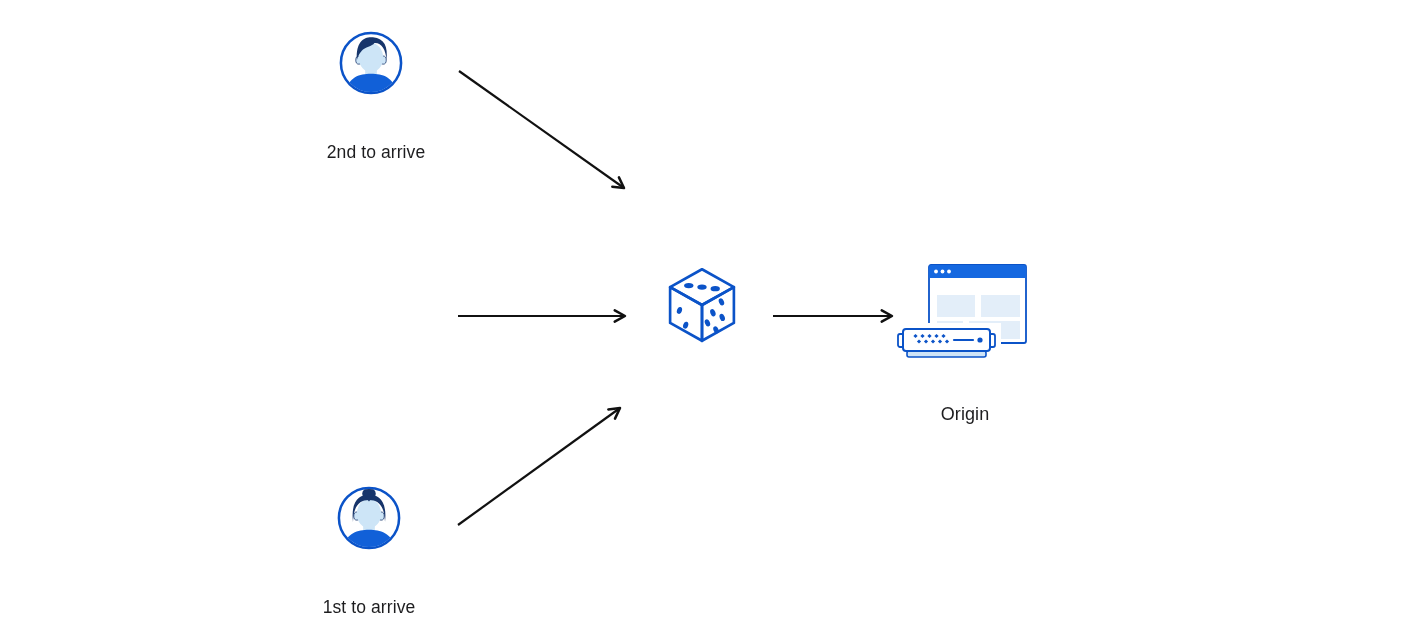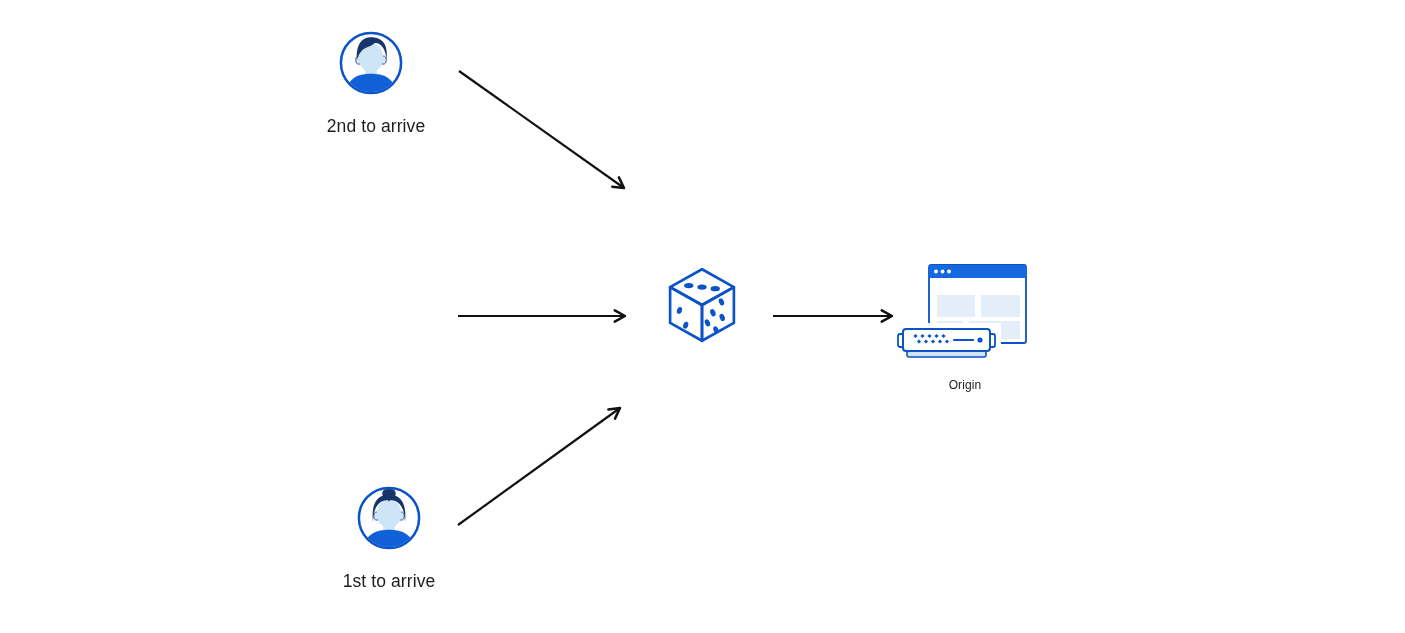--- a/index.html
+++ b/index.html
@@ -24,20 +24,21 @@
   .node {
     position: absolute;
   }
   .node-label {
     position: absolute;
     transform: translateX(-50%);
     white-space: nowrap;
     font-size: 17.5px;
     color: var(--label_text, #1d1d1f);
     letter-spacing: 0.1px;
+    margin-top: 26px;
   }
   svg { display: block; }
 </style>
 </head>
 <body>
 
 <div class="canvas">
 
   <svg class="arrows-layer" width="1405" height="633" viewBox="0 0 1405 633">
     <defs>
@@ -65,21 +66,21 @@
         <rect x="28" y="36" width="12" height="12" fill="var(--light_blue_fill,#cde5f7)"></rect>
         <ellipse cx="34" cy="28.5" rx="12.5" ry="15" fill="var(--light_blue_fill,#cde5f7)"></ellipse>
         <path d="M19.5,31 C18,11 28,6.5 36,7.5 C48,9 51.5,17 50,31 C49,20 45,13 37.5,13.5 C35.5,17 27.5,17.5 24.5,21.5 C21.8,24.5 20.3,27.5 19.5,31 Z" fill="var(--dark_navy,#17356b)"></path>
         <path d="M7,68 C9,49 21,45 34,45 C47,45 59,49 61,68 Z" fill="var(--shirt_blue,#1160d8)"></path>
       </g>
     </svg>
     <div class="node-label" style="left:38px; top:86px;">2nd to arrive</div>
   </div>
 
 
-  <div class="node" style="left:356px; top:485px;">
+  <div class="node" style="left:336px; top:485px;">
     <svg width="66" height="66" viewBox="0 0 68 68">
       <defs>
           <clipPath id="clipC">
             <circle cx="34" cy="34" r="30"></circle>
           </clipPath>
         </defs>
       <circle cx="34" cy="34" r="31" fill="#ffffff" stroke="var(--primary_blue,#0b53c8)" stroke-width="2.6"></circle>
       <g clip-path="url(#clipC)">
         <ellipse cx="34" cy="9" rx="7" ry="6" fill="var(--dark_navy,#17356b)"></ellipse>
         <ellipse cx="21.5" cy="32" rx="3.2" ry="4.2" fill="var(--light_blue_fill,#cde5f7)" stroke="var(--dark_navy,#17356b)" stroke-width="0.8"></ellipse>
@@ -147,16 +148,16 @@
           <rect x="21.5" y="78" width="3" height="3" transform="rotate(45 23 79.5)"></rect>
           <rect x="28.5" y="78" width="3" height="3" transform="rotate(45 30 79.5)"></rect>
           <rect x="35.5" y="78" width="3" height="3" transform="rotate(45 37 79.5)"></rect>
           <rect x="42.5" y="78" width="3" height="3" transform="rotate(45 44 79.5)"></rect>
           <rect x="49.5" y="78" width="3" height="3" transform="rotate(45 51 79.5)"></rect>
         </g>
         <line x1="58" y1="78" x2="77" y2="78" stroke="var(--primary_blue,#0b53c8)" stroke-width="2.2" stroke-linecap="round"></line>
         <circle cx="84" cy="78" r="2.6" fill="var(--primary_blue,#0b53c8)"></circle>
       </g>
     </svg>
-    <div class="node-label" style="left:69px; top:116px; font-size:12px;">Origin</div>
+    <div class="node-label" style="left:69px; top:116px; font-size:18px;">Origin</div>
   </div>
 
 </div>
 
 </body></html>

